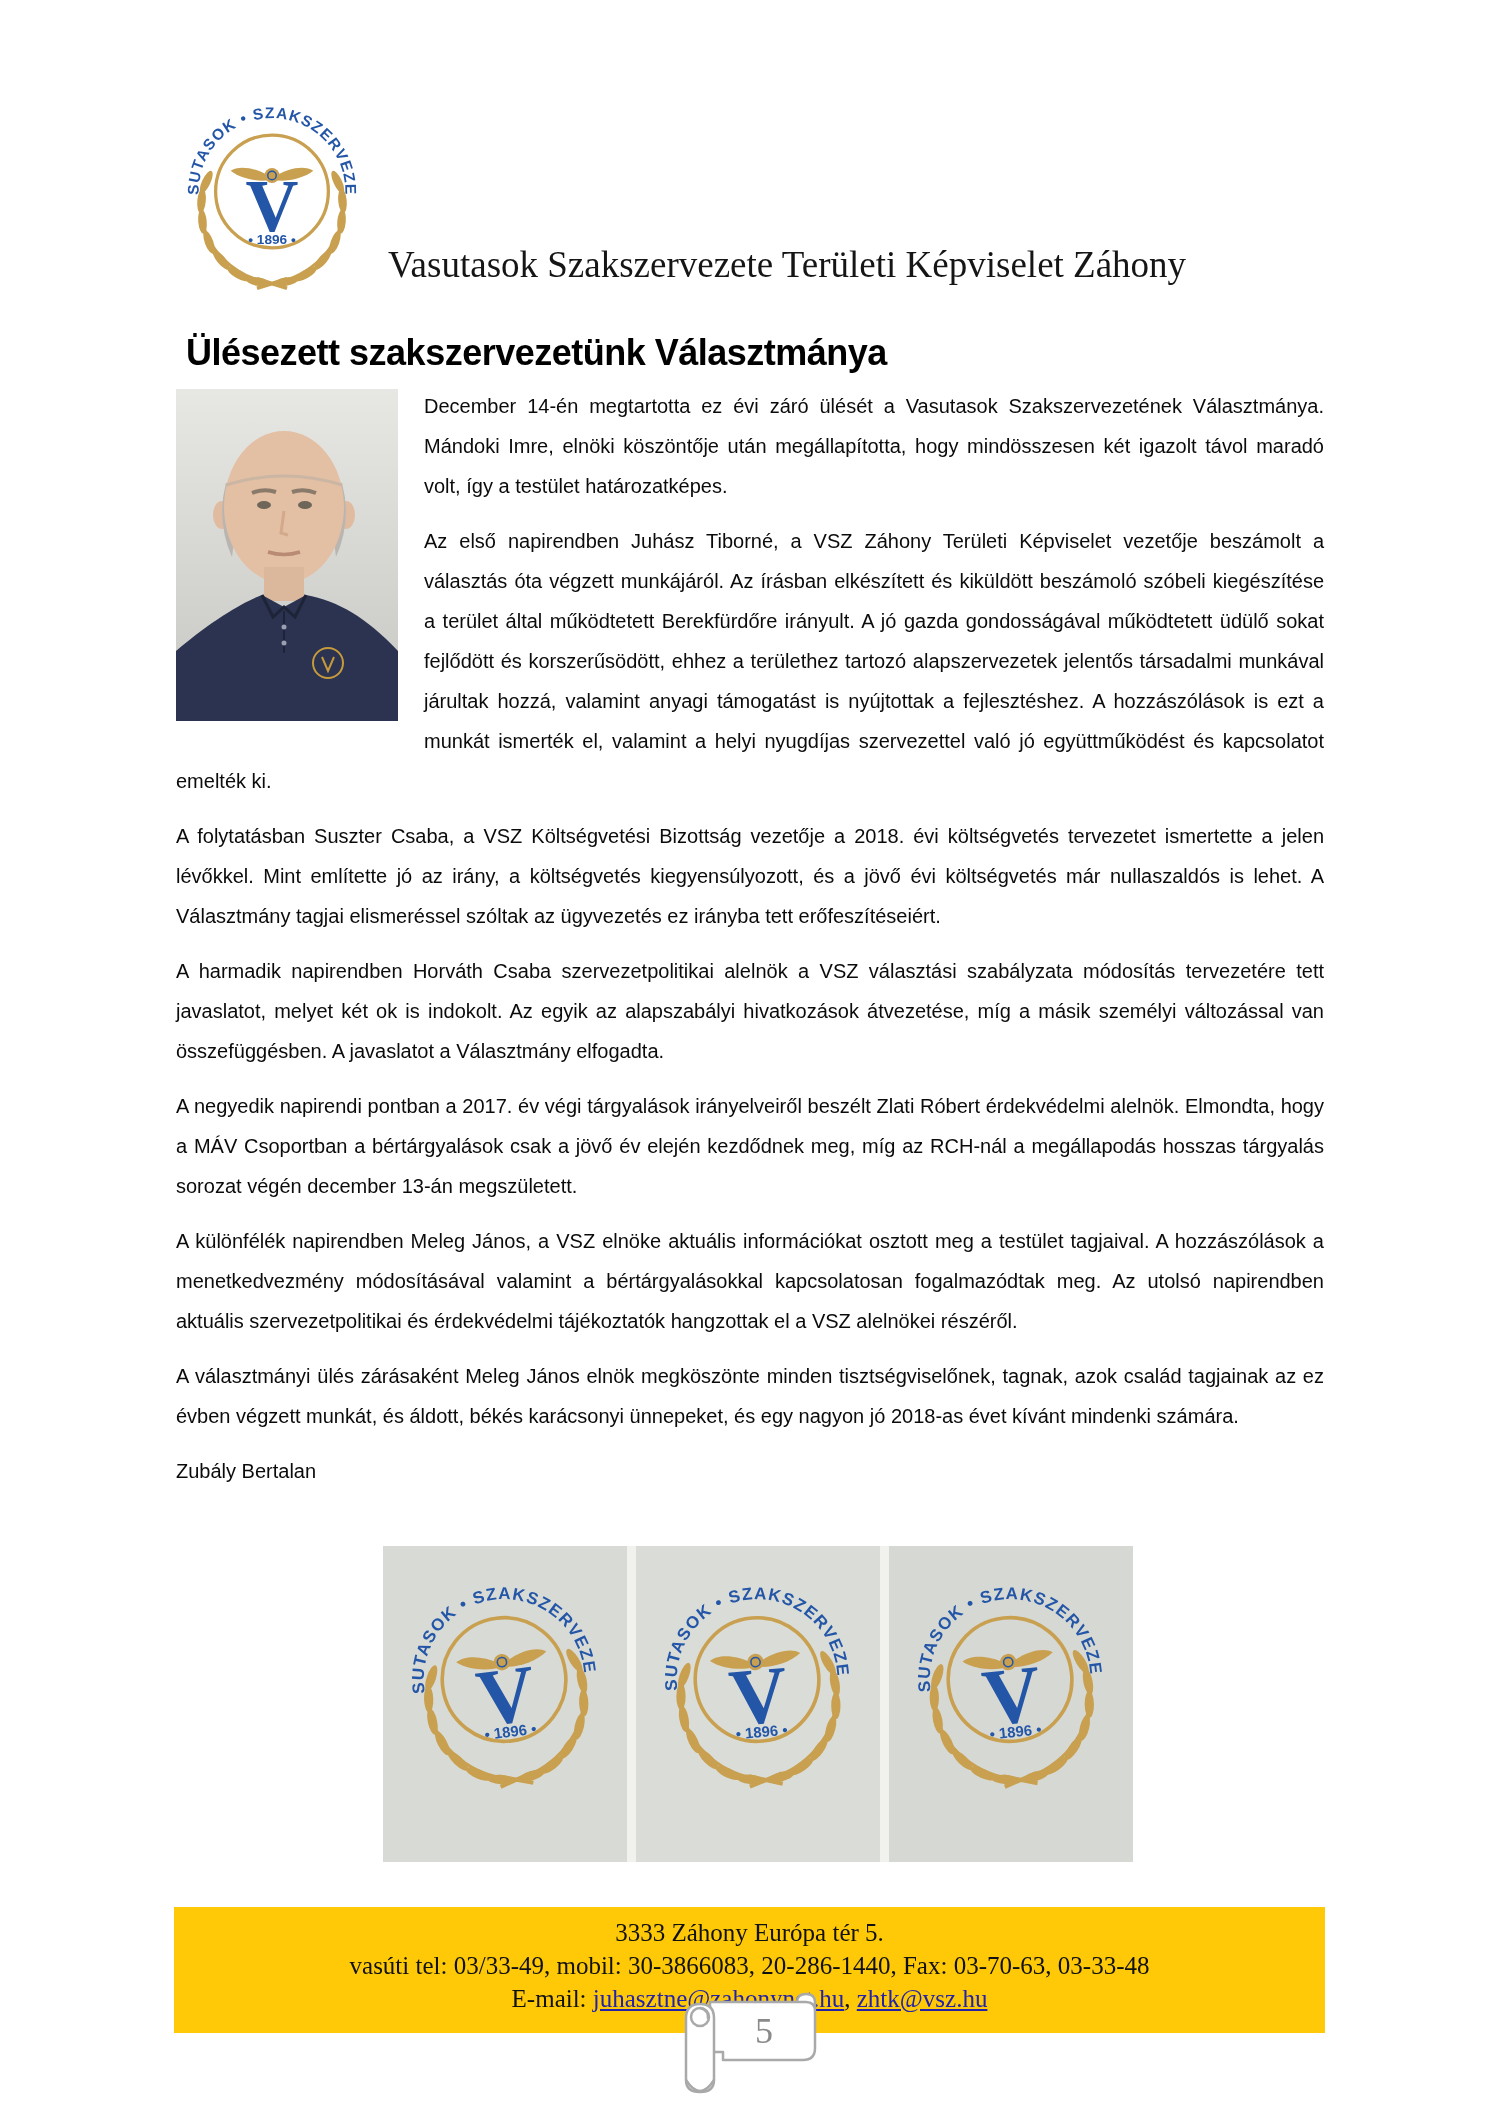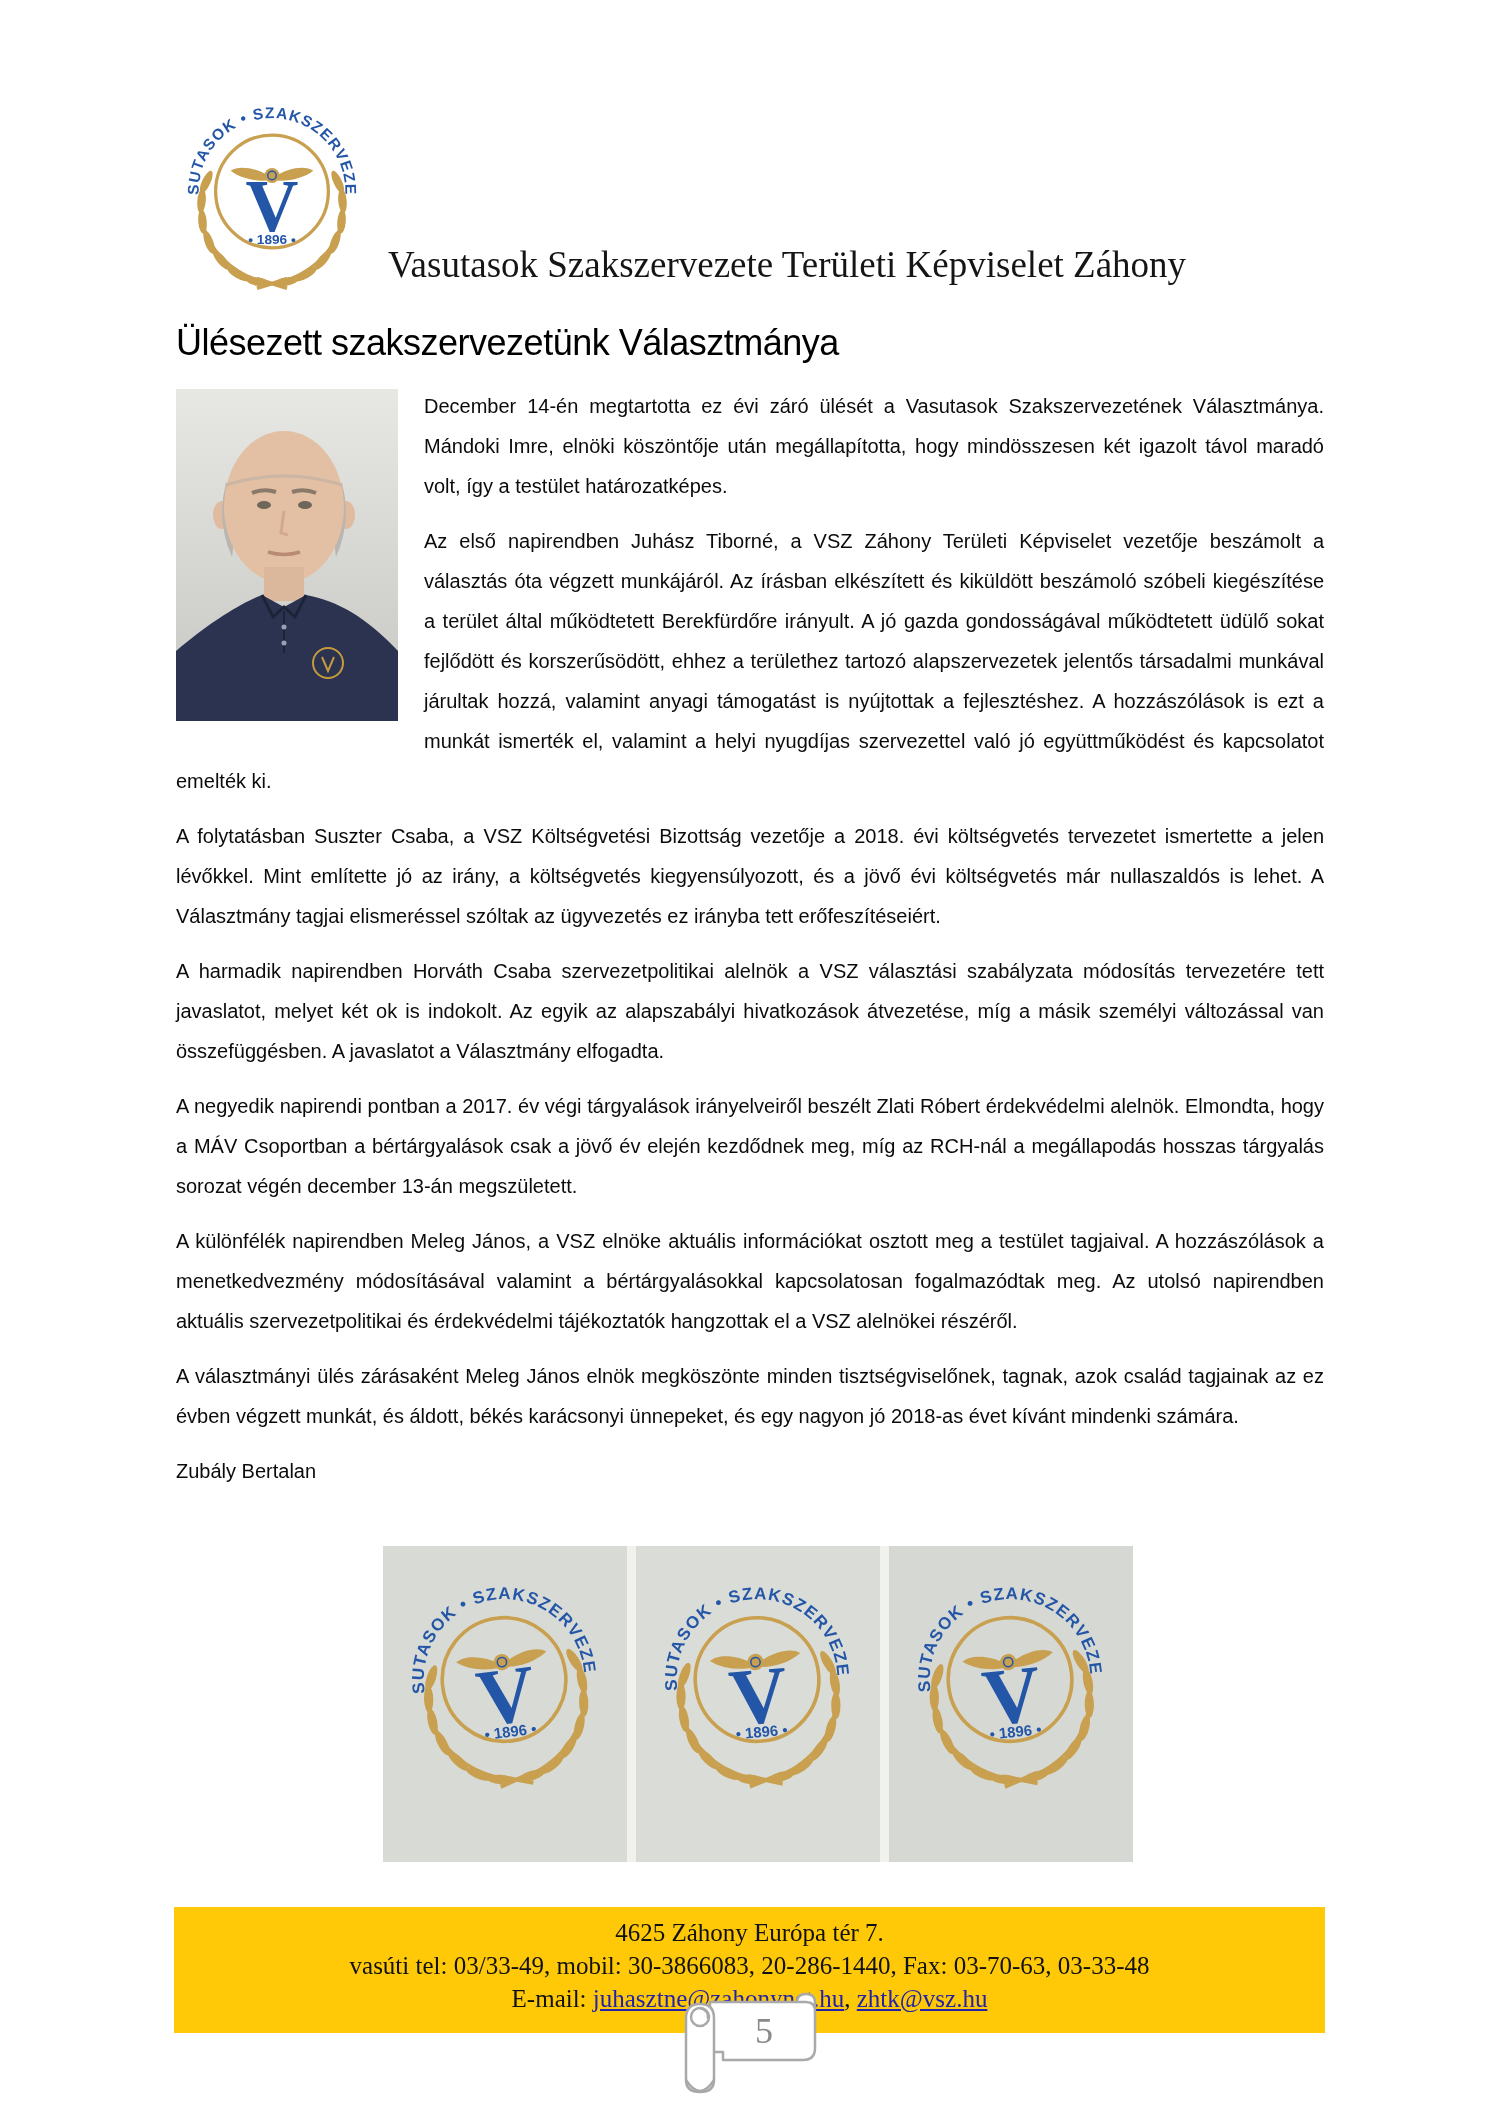--- a/index.html
+++ b/index.html
@@ -7,22 +7,22 @@
     position:relative; width:1500px; height:2120px; background:#ffffff;
     font-family:"Liberation Sans", sans-serif; color:#0b0b0b; overflow:hidden;
   }
   
   .logo-svg { position:absolute; left:178px; top:90px; width:188px; height:202px; }
   .org-title {
     position:absolute; left:388px; top:243px; white-space:nowrap;
     font-family:"Liberation Serif", serif; font-size:37px; color:#151515;
   }
   .headline {
-    position:absolute; left:176px; top:322px; margin:0;
-    font-size:36px; font-weight:normal; letter-spacing:-0.5px; color:#000;
+    position:absolute; left:176px; top:322px; margin:10px;
+    font-size:36px; font-weight:bold; letter-spacing:-0.5px; color:#000;
   }
   
   .article { position:absolute; left:176px; top:386px; width:1148px;
              font-size:20px; line-height:40px; text-align:justify; }
   .article p { margin:0 0 15px 0; }
   .photo { float:left; width:222px; height:332px; margin:3px 26px 12px 0; }
   .signature { text-align:left; margin-top:12px; padding-right:2px; }
   
   .flags { position:absolute; left:383px; top:1546px; width:750px; height:316px;
            background:#e9eae5; overflow:hidden; }
@@ -168,21 +168,21 @@
     <div class="flag f3">
       <svg viewBox="0 0 200 215">
           <use href="#vsz-logo"></use>
         </svg>
     </div>
     <div class="stripe s1"></div>
     <div class="stripe s2"></div>
   </div>
 
   <div class="footer-bar">
-    <div>4625 Záhony Európa tér 7.</div>
+    <div>3333 Záhony Európa tér 5.</div>
     <div>vasúti tel: 03/33-49, mobil: 30-3866083, 20-286-1440, Fax: 03-70-63, 03-33-48</div>
     <div>
       <span>E-mail: </span><a class="footer-link" href="#">juhasztne@zahonynet.hu</a><span>, </span><a class="footer-link" href="#">zhtk@vsz.hu</a>
     </div>
   </div>
 
   <svg class="scroll-svg" viewBox="0 0 152 118">
     <g fill="#ffffff" stroke="#a9a9a9" stroke-width="2.5" stroke-linejoin="round">
       <path d="M121,26 L121,12 Q121,4 130,4 Q139,4 139,12 L139,18 Q139,26 130,26 Z"></path>
       <path d="M34,12 L130,12 Q139,12 139,21 L139,58 Q139,70 127,70 L47,70 L47,62 L34,62 Z"></path>

